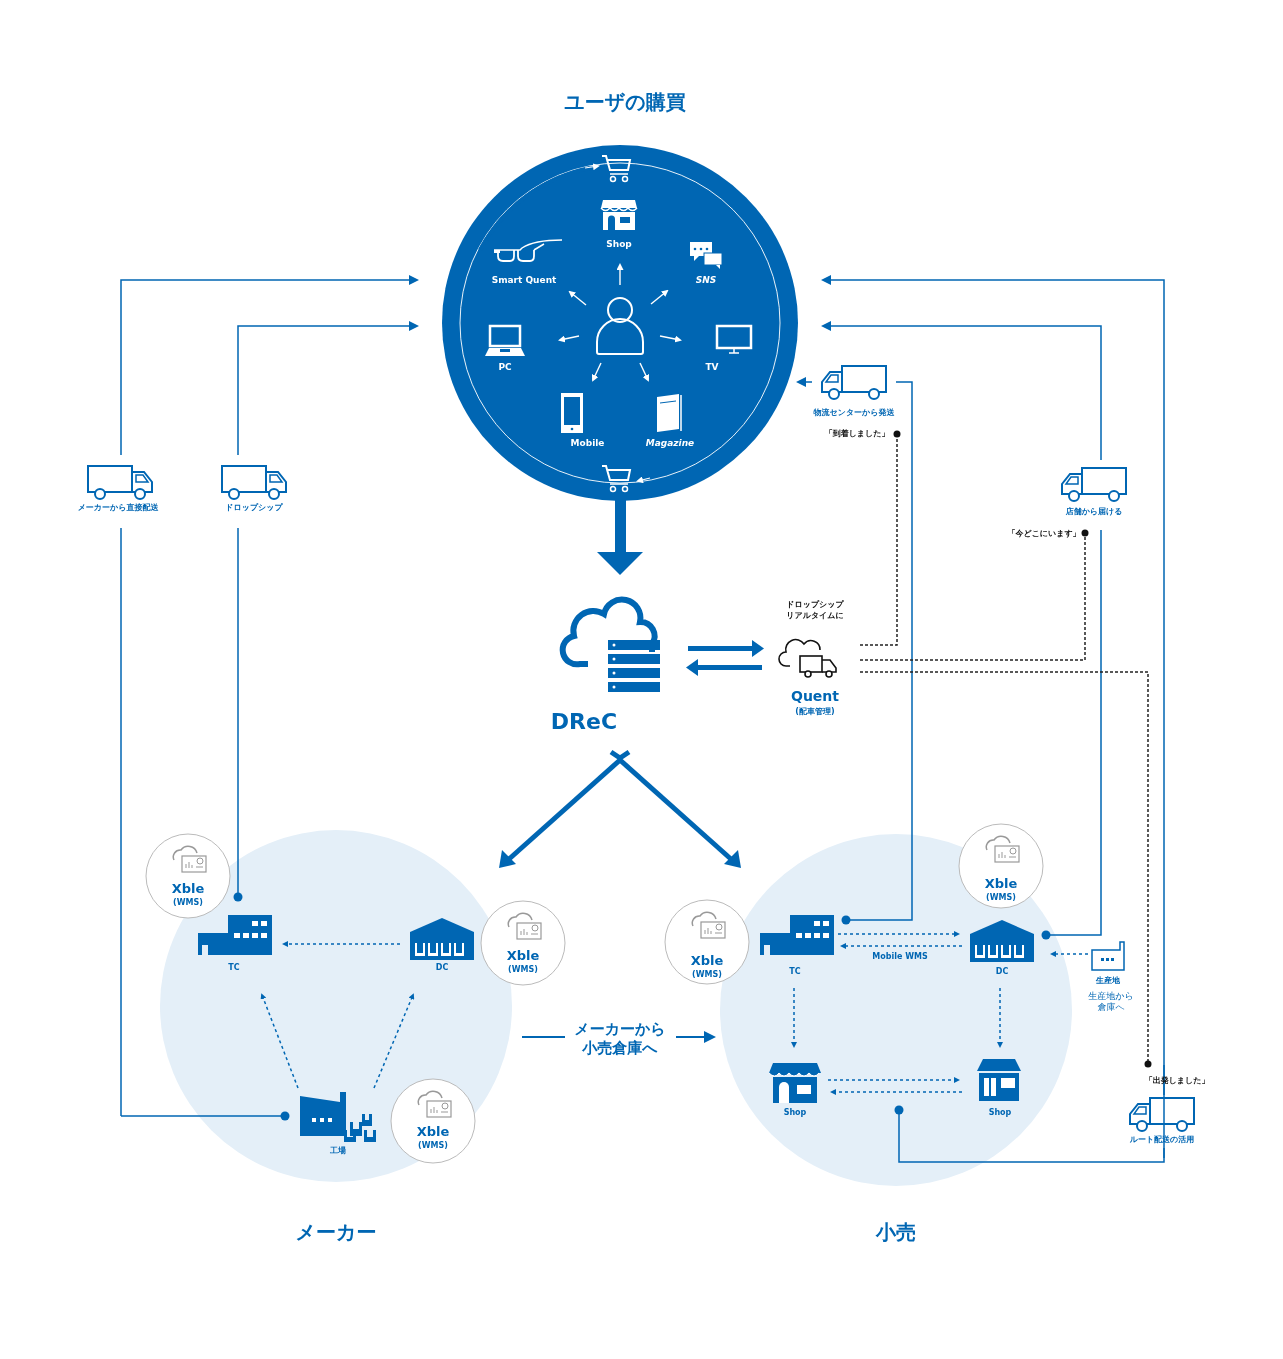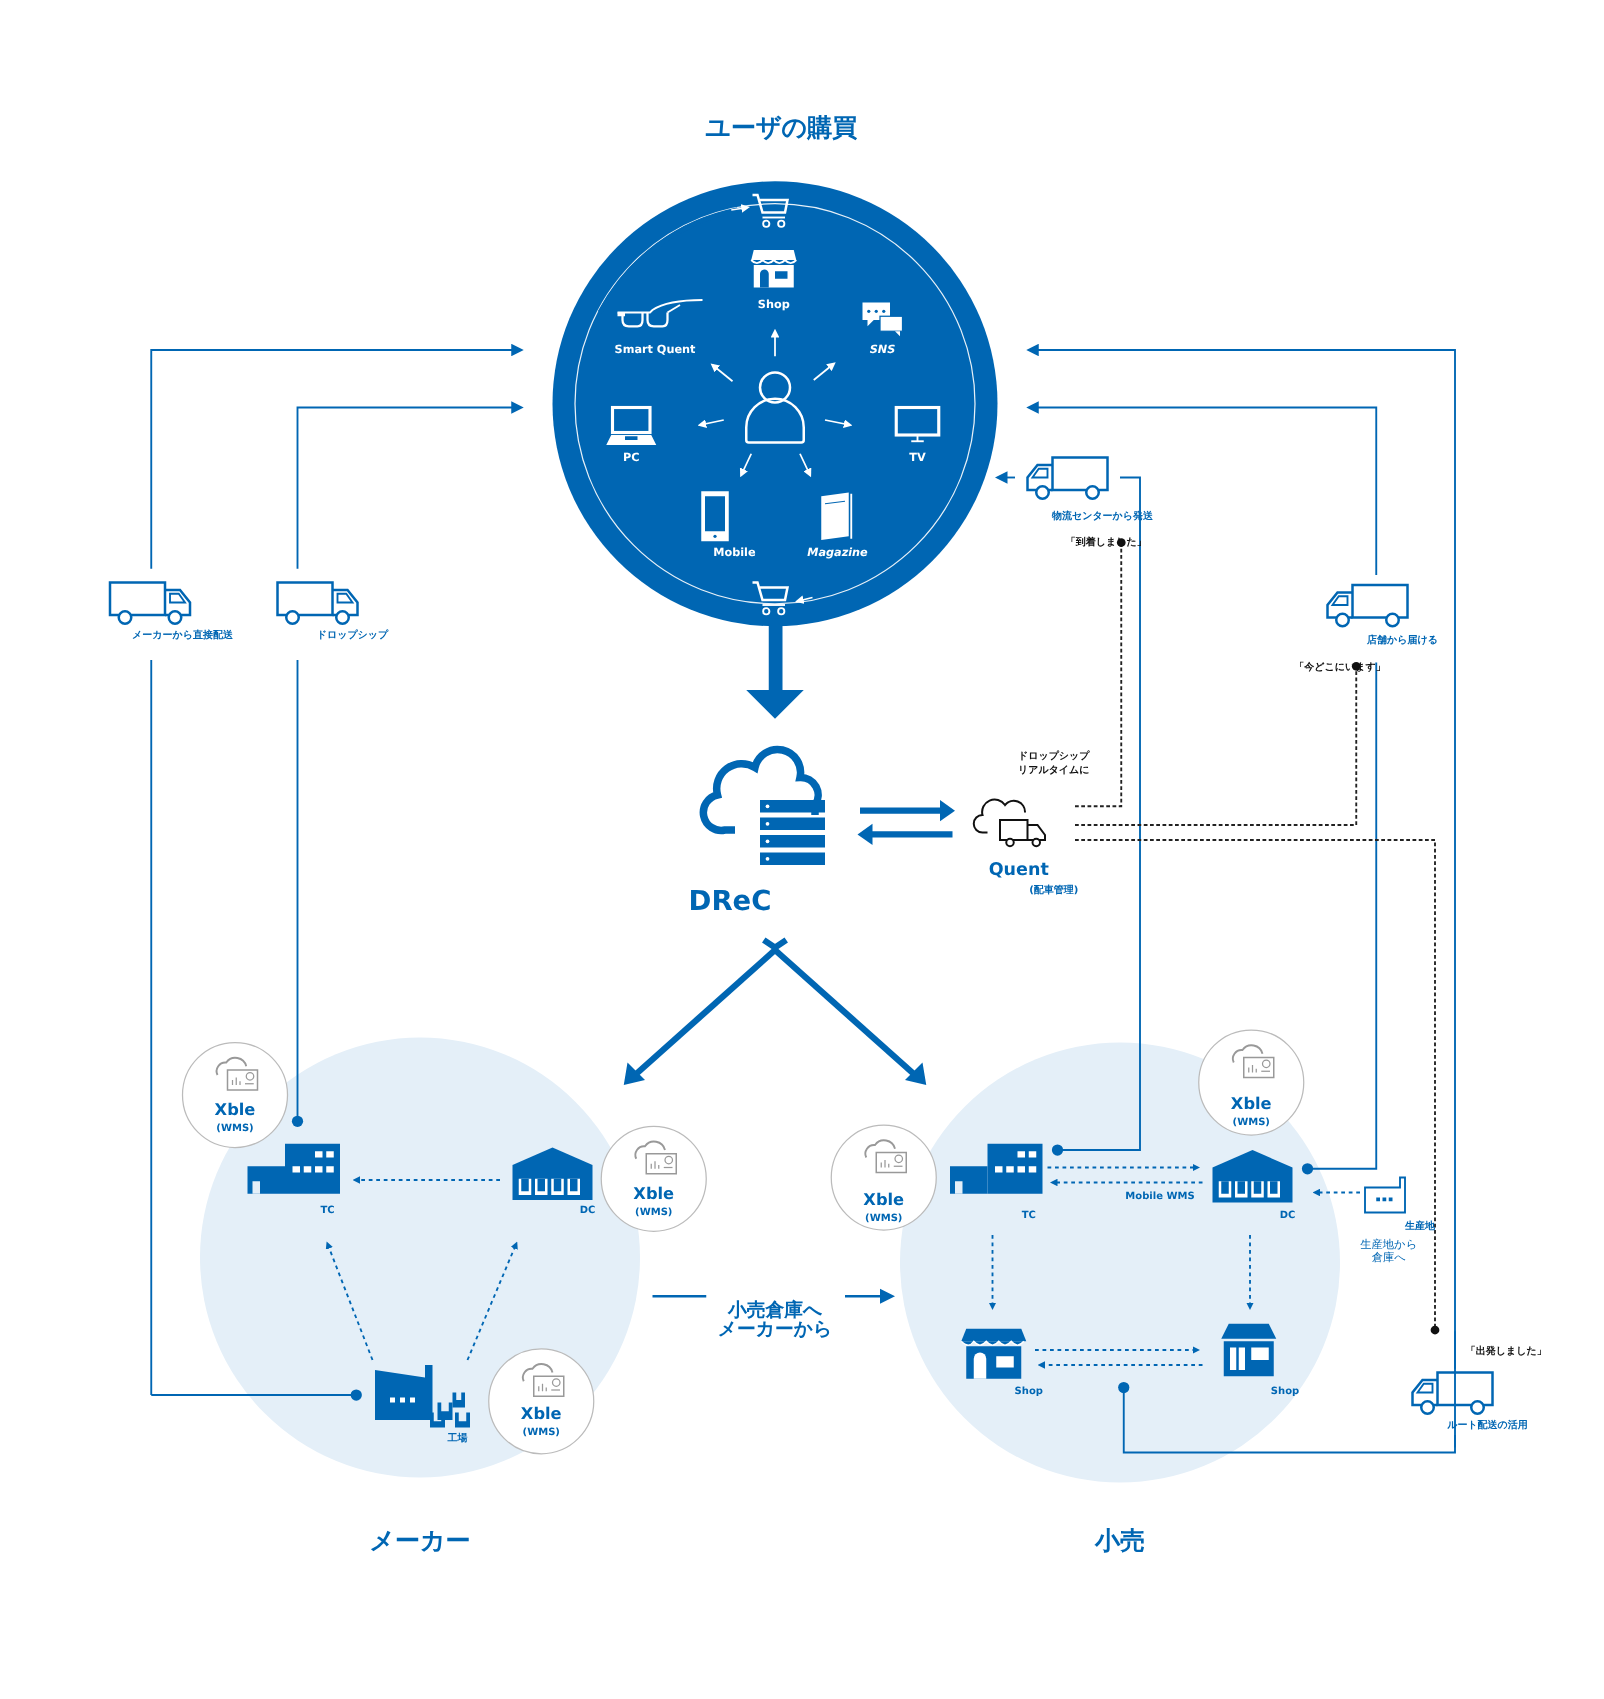--- a/index.html
+++ b/index.html
@@ -5,21 +5,21 @@
   html,body{margin:0;padding:0;background:#fff;}
   body{width:1283px;height:1359px;position:relative;overflow:hidden;font-family:"DejaVu Sans","Liberation Sans",sans-serif;}
   svg#diagram{position:absolute;left:0;top:0;}
   .t{position:absolute;white-space:nowrap;text-align:left;transform:translateX(-50%);line-height:1.2;}
   .blue{color:#0066b3;}
   .blk{color:#111;}
   .wht{color:#fff;}
   .h1{font-size:20px;font-weight:bold;}
   .h2{font-size:22px;font-weight:bold;}
   .sm{font-size:9px;font-weight:bold;}
-  .xs{font-size:8px;font-weight:bold;margin-left:28px;}
+  .xs{font-size:8px;font-weight:bold;}
   .xble{font-size:13px;font-weight:bold;color:#0066b3;}
   .wms{font-size:8px;font-weight:bold;color:#0066b3;}
   .mid{font-size:15px;font-weight:bold;color:#0066b3;}
   .reg{font-size:9px;color:#0066b3;}
 </style>
 </head>
 <body>
 
 <svg id="diagram" width="1283" height="1359" viewBox="0 0 1283 1359">
   <defs>
@@ -322,21 +322,21 @@
     <line x1="962" y1="1092" x2="832" y2="1092" marker-end="url(#ahs)"></line>
   </g>
   <use href="#badge" x="1001" y="866"></use>
   <use href="#badge" x="707" y="942"></use>
 </svg>
 
 <div class="t blue h1" style="left:625px;top:90px;">ユーザの購買</div>
 
 <div class="t wht sm" style="left:619px;top:239px;">Shop</div>
 <div class="t wht sm" style="left:706px;top:275px;font-style:italic;">SNS</div>
-<div class="t wht sm" style="left:734px;top:362px;">TV</div>
+<div class="t wht sm" style="left:712px;top:362px;">TV</div>
 <div class="t wht sm" style="left:670px;top:438px;font-style:italic;">Magazine</div>
 <div class="t wht sm" style="left:572px;top:438px;padding-left:31px;">Mobile</div>
 <div class="t wht sm" style="left:505px;top:362px;">PC</div>
 <div class="t wht sm" style="left:524px;top:275px;">Smart Quent</div>
 
 <div class="t blue xs" style="left:118px;top:503px;">メーカーから直接配送</div>
 <div class="t blue xs" style="left:254px;top:503px;">ドロップシップ</div>
 
 <div class="t blue xs" style="left:854px;top:408px;">物流センターから発送</div>
 <div class="t blk xs" style="left:857px;top:429px;">「到着しました」</div>
@@ -355,21 +355,21 @@
 <div class="t xs blue" style="left:442px;top:963px;">DC</div>
 <div class="t xs blue" style="left:338px;top:1146px;">工場</div>
 <div class="t xble" style="left:188px;top:881px;">Xble</div>
 <div class="t wms" style="left:188px;top:898px;">(WMS)</div>
 <div class="t xble" style="left:523px;top:948px;">Xble</div>
 <div class="t wms" style="left:523px;top:965px;">(WMS)</div>
 <div class="t xble" style="left:433px;top:1124px;">Xble</div>
 <div class="t wms" style="left:433px;top:1141px;">(WMS)</div>
 <div class="t blue h1" style="left:336px;top:1220px;">メーカー</div>
 
-<div class="t mid" style="left:620px;top:1020px;margin-top:34px;">メーカーから</div>
+<div class="t mid" style="left:620px;top:1020px;">メーカーから</div>
 <div class="t mid" style="left:620px;top:1039px;">小売倉庫へ</div>
 
 <div class="t xble" style="left:1001px;top:876px;">Xble</div>
 <div class="t wms" style="left:1001px;top:893px;">(WMS)</div>
 <div class="t xble" style="left:707px;top:953px;">Xble</div>
 <div class="t wms" style="left:707px;top:970px;">(WMS)</div>
 <div class="t xs blue" style="left:795px;top:967px;">TC</div>
 <div class="t xs blue" style="left:1002px;top:967px;">DC</div>
 <div class="t xs blue" style="left:900px;top:952px;">Mobile WMS</div>
 <div class="t xs blue" style="left:795px;top:1108px;">Shop</div>

